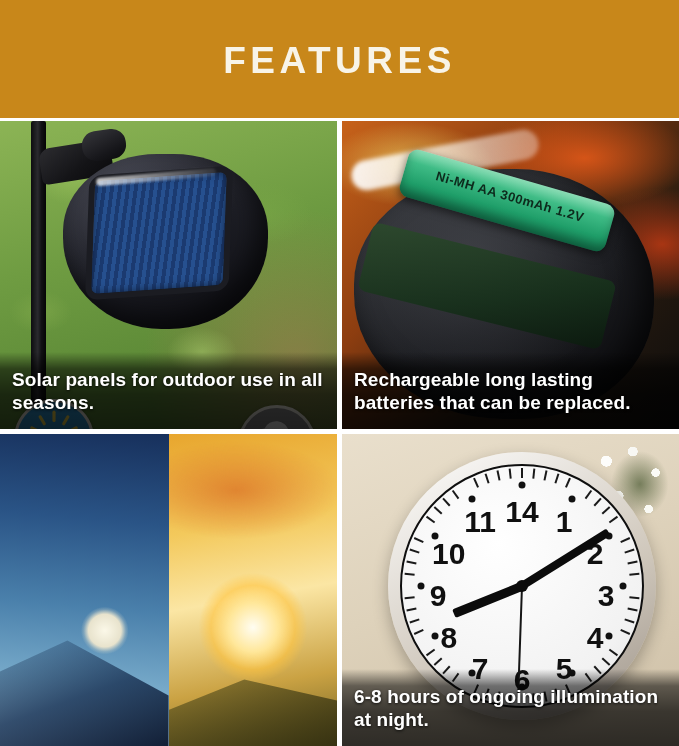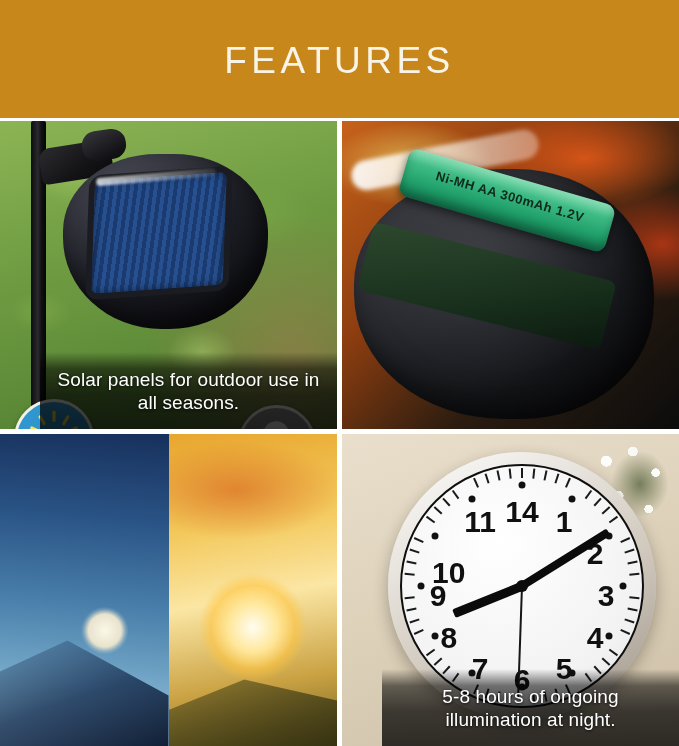--- a/index.html
+++ b/index.html
@@ -36,21 +36,21 @@
     color: #f8f4e8;
     font-size: 41px;
     font-weight: bold;
     letter-spacing: 1.5px;
     line-height: 1.05;
     margin-top: 2px;
   }
   .title-sub {
     color: #f8f4e8;
     font-size: 37px;
-    font-weight: 400;
+    font-weight: 700;
     letter-spacing: 4.5px;
     line-height: 1.05;
     margin-top: 4px;
     text-align: right;
   }
 
   
   .grid {
     position: absolute;
     left: 0; top: 121px;
@@ -285,29 +285,28 @@
       radial-gradient(circle 8px at 36% 58%, #f6f6f0 60%, transparent 62%),
       radial-gradient(circle 7px at 70% 72%, #fafaf4 60%, transparent 62%),
       radial-gradient(ellipse 40px 46px at 60% 46%, rgba(82,96,58,.75), transparent 72%);
   }
 
   
   .caption {
     position: absolute;
     left: 0; right: 0; bottom: 0;
     padding: 16px 12px 14px;
-    text-align: center;
+    text-align: left;
     color: #ffffff;
     font-size: 19px;
-    font-weight: normal;
+    font-weight: bold;
     line-height: 1.24;
     letter-spacing: .1px;
     text-shadow: 0 1px 3px rgba(0,0,0,.8);
     background: linear-gradient(180deg, rgba(0,0,0,0) 0%, rgba(0,0,0,.55) 22%, rgba(0,0,0,.72) 55%, rgba(0,0,0,.78) 100%);
-    margin-left: 40px;
   }
 
   
   .badge {
     position: absolute;
     border-radius: 50%;
     border: 3px solid #f3f1e6;
     box-sizing: border-box;
     overflow: hidden;
     box-shadow: 0 2px 5px rgba(0,0,0,.35);
@@ -381,20 +380,21 @@
 
     <div class="panel">
       <div class="photo photo-battery">
         <div class="bat-housing"></div>
         <div class="bat-pcb"></div>
         <div class="bat-streak"></div>
         <div class="bat-cell"></div>
         <div class="bat-label">Ni-MH AA 300mAh 1.2V</div>
       </div>
 
+      <div class="caption">Rechargeable long lasting batteries that can be replaced.</div>
     </div>
 
     <div class="panel">
       <div class="photo photo-daynight">
         <div class="dn-night"></div>
         <div class="dn-day"></div>
         <div class="dn-ridge"></div>
         <div class="dn-hill"></div>
       </div>
 
@@ -570,27 +570,27 @@
           <div class="wc-num" style="left:50%;   top:19%;">14</div>
           <div class="wc-num" style="left:67.5%; top:23.5%;">1</div>
           <div class="wc-num" style="left:80.5%; top:36.5%;">2</div>
           <div class="wc-num" style="left:85%;   top:54%;">3</div>
           <div class="wc-num" style="left:80.5%; top:71.5%;">4</div>
           <div class="wc-num" style="left:67.5%; top:84.5%;">5</div>
           <div class="wc-num" style="left:50%;   top:89%;">6</div>
           <div class="wc-num" style="left:32.5%; top:84.5%;">7</div>
           <div class="wc-num" style="left:19.5%; top:71.5%;">8</div>
           <div class="wc-num" style="left:15%;   top:54%;">9</div>
-          <div class="wc-num" style="left:19.5%; top:36.5%;margin-top:19px;">10</div>
+          <div class="wc-num" style="left:19.5%; top:36.5%;">10</div>
           <div class="wc-num" style="left:32.5%; top:23.5%;text-align:center;">11</div>
 
           <div class="wc-hand-s"></div>
           <div class="wc-hand-h"></div>
           <div class="wc-hand-m"></div>
           <div class="wc-pin"></div>
         </div>
       </div>
 
-      <div class="caption">5-8 hours of ongoing illumination at night.</div>
+      <div class="caption">6-8 hours of ongoing illumination at night.</div>
     </div>
 
   </div>
 </div>
 
 </body></html>

